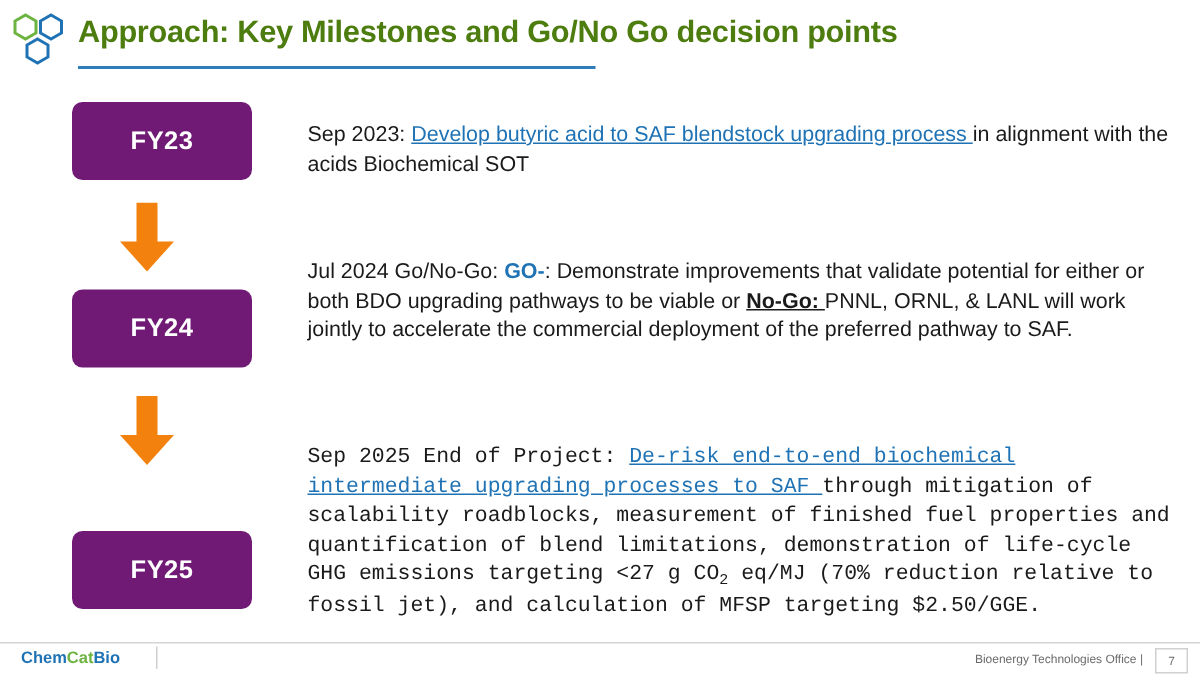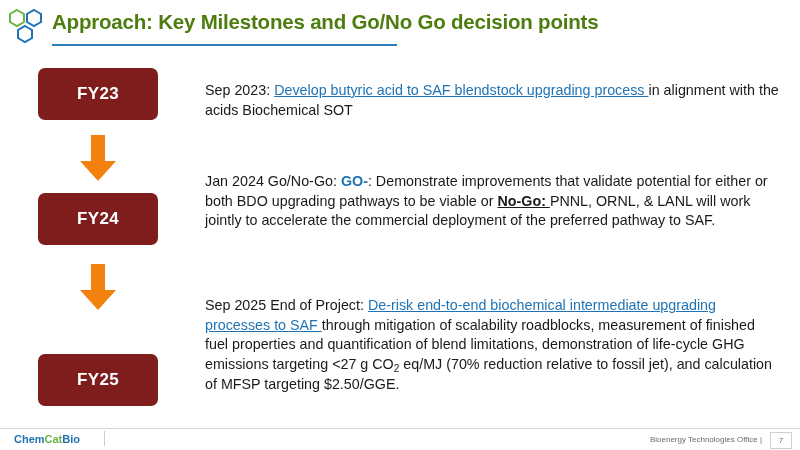--- a/index.html
+++ b/index.html
@@ -41,24 +41,24 @@
     position: absolute;
     left: 8px;
     top: 8px;
     width: 38px;
     height: 38px;
   }
 
   
   .fy-box {
     position: absolute;
-    left: 38px;
+    left: 48px;
     width: 120px;
     height: 52px;
-    background: #7f1d1d;
+    background: #701a75;
     border-radius: 7px;
     color: #ffffff;
     font-size: 17px;
     font-weight: bold;
     display: flex;
     align-items: center;
     justify-content: center;
     letter-spacing: 0.3px;
   }
   #fy-box-0 { top: 68px; }
@@ -78,21 +78,21 @@
   .para {
     position: absolute;
     left: 205px;
     width: 575px;
     font-size: 14.3px;
     line-height: 19.5px;
     color: #1a1a1a;
   }
   #para-0 { top: 81px; }
   #para-1 { top: 172px; }
-  #para-2 { top: 296px; }
+  #para-2 { top: 296px; font-family: Liberation Mono, monospace; }
 
   .u { text-decoration: underline; }
   .blue { color: #1f73b5; margin-top: 28px; }
   .blue-u { color: #1f73b5; text-decoration: underline; margin-top: 46px; }
   .bold { font-weight: bold; }
   sub { font-size: 10px; vertical-align: baseline; position: relative; top: 3px; }
 
   
   .footer-rule {
     position: absolute;
@@ -173,21 +173,21 @@
   <svg width="40" height="48" viewBox="0 0 40 48" aria-hidden="true">
     <polygon points="13,0 27,0 27,26 38,26 20,46 2,26 13,26" fill="#F2820D"></polygon>
   </svg>
 </div>
 
 <div class="para" id="para-0">
   <span>Sep 2023: </span><span class="blue-u">Develop butyric acid to SAF blendstock upgrading process </span><span>in alignment with the acids Biochemical SOT</span>
 </div>
 
 <div class="para" id="para-1">
-  <span>Jan 2024 Go/No-Go: </span><span class="blue bold">GO-</span><span>: Demonstrate improvements that validate potential for either or both BDO upgrading pathways to be viable or </span><span class="u bold">No-Go: </span><span>PNNL, ORNL, &amp; LANL will work jointly to accelerate the commercial deployment of the preferred pathway to SAF.</span>
+  <span>Jul 2024 Go/No-Go: </span><span class="blue bold">GO-</span><span>: Demonstrate improvements that validate potential for either or both BDO upgrading pathways to be viable or </span><span class="u bold">No-Go: </span><span>PNNL, ORNL, &amp; LANL will work jointly to accelerate the commercial deployment of the preferred pathway to SAF.</span>
 </div>
 
 <div class="para" id="para-2">
   <span>Sep 2025 End of Project: </span><span class="blue-u">De-risk end-to-end biochemical intermediate upgrading processes to SAF </span><span>through mitigation of scalability roadblocks, measurement of finished fuel properties and quantification of blend limitations, demonstration of life-cycle GHG emissions targeting &lt;27 g CO</span><sub>2</sub><span> eq/MJ (70% reduction relative to fossil jet), and calculation of MFSP targeting $2.50/GGE.</span>
 </div>
 
 <div class="footer-rule"></div>
 <div class="footer-logo">
   <span>Chem</span><span class="cat">Cat</span><span>Bio</span>
 </div>

